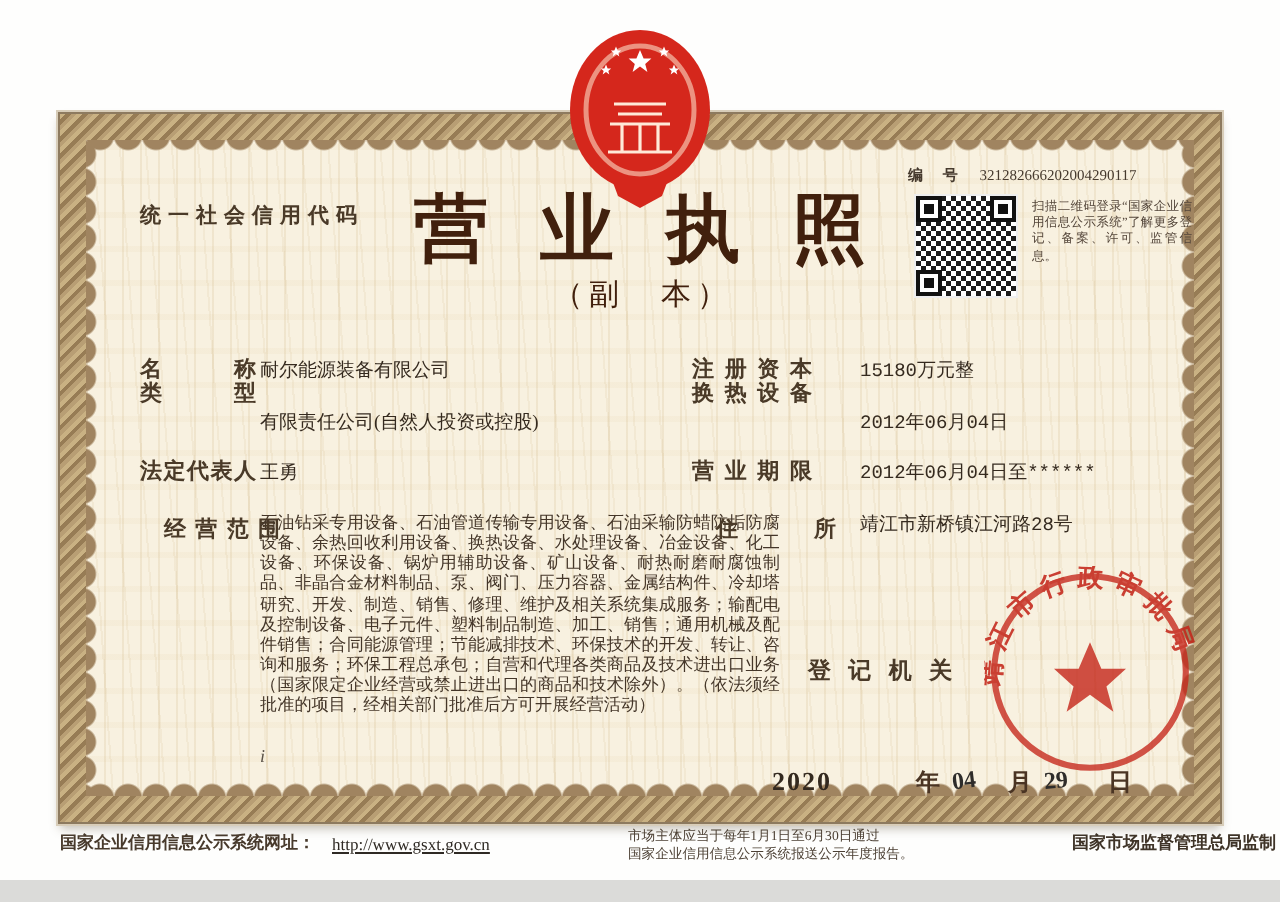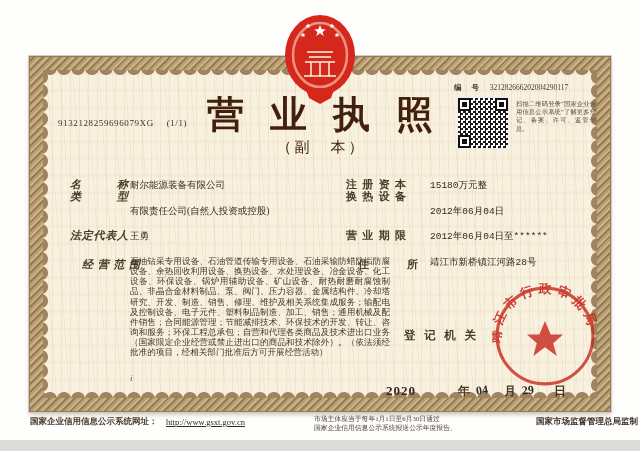--- a/index.html
+++ b/index.html
@@ -38,21 +38,21 @@
       background-image:repeating-conic-gradient(#1a1a1a 0 25%,#fff 0 50%);background-size:5px 5px;
       outline:1px solid #eee;}
   .fp{position:absolute;width:13px;height:13px;background:#111;}
   .fp::after{content:'';position:absolute;inset:2px;background:#fff;}
   .fp::before{content:'';position:absolute;inset:4px;background:#111;z-index:1;}
   .fp1{left:0;top:0;} .fp2{right:0;top:0;} .fp3{left:0;bottom:0;}
   .qr-cap{left:486px;top:43px;width:80px;font-size:6.3px;line-height:8.2px;color:#54463a;text-align:justify;}
   
   .lab{font-size:11px;font-weight:bold;color:#4a3a28;display:inline-block;
        text-align:justify;text-align-last:justify;}
-  .labL{left:40px;width:58px;font-style:italic;}
+  .labL{left:40px;width:58px;}
   .labR{left:316px;width:60px;}
   .val{font-size:9.5px;color:#352a1f;white-space:nowrap;}
   .valL{left:100px;} .valR{left:400px;font-family:Liberation Mono, monospace;}
   .y1{top:120px;} .y2{top:132px;} .y3{top:171px;} .y4{top:200px;margin-left:12px;}
   .vy1{top:122px;} .vy2{top:148px;} .vy3{top:173px;} .vy4{top:199px;}
   .scope{left:100px;top:199px;width:260px;font-size:8.6px;line-height:10.15px;
          text-align:justify;color:#443629;}
   .registry{left:374px;top:271px;width:72px;font-size:11.5px;}
   
   .date{top:326px;font-size:12px;color:#4a3423;}
@@ -79,24 +79,21 @@
 
 <div class="page">
 
   <div class="cert">
     <div class="paper"></div>
     <div class="sc sc-t"></div>
     <div class="sc sc-b"></div>
     <div class="sc sc-l"></div>
     <div class="sc sc-r"></div>
 
-    <div class="abs cc-code">
-      <span>9132128259696079XG</span>
-      <span class="sfx">(1/1)</span>
-    </div>
+    <div class="abs cc-label">统一社会信用代码</div>
 
     <div class="abs subtitle">（副　本）</div>
     <div class="abs title">营业执照</div>
 
     <div class="abs serial">
       <span class="sl">编 号</span>
       <span>321282666202004290117</span>
     </div>
 
     <div class="abs qr">

